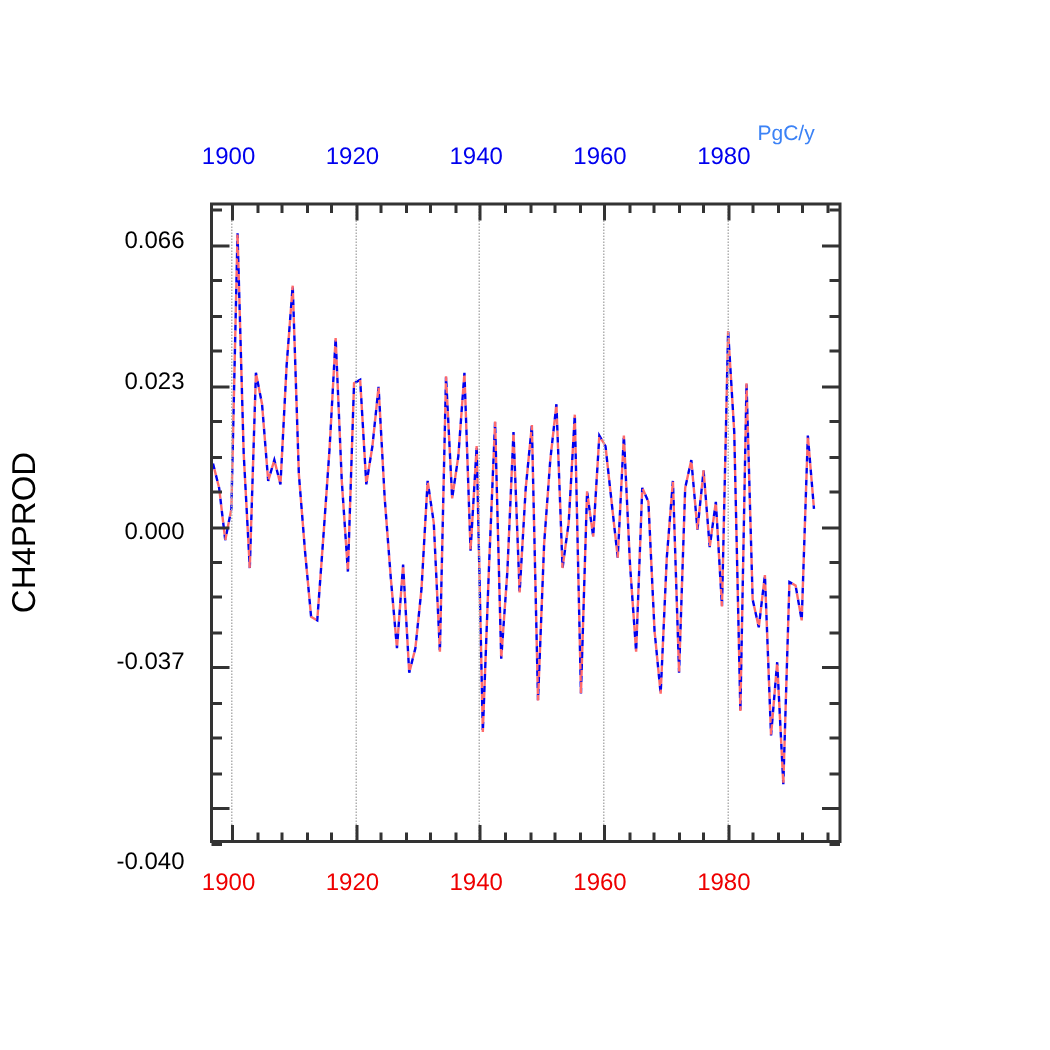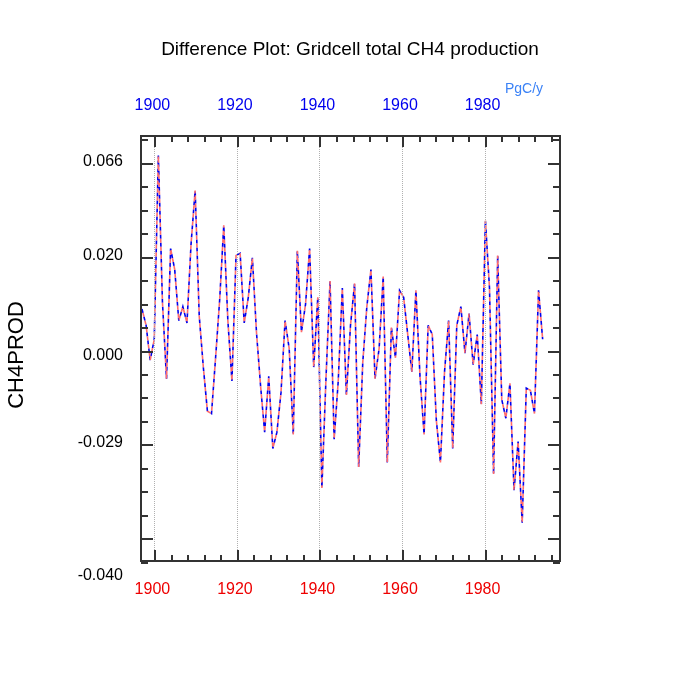--- a/index.html
+++ b/index.html
@@ -133,21 +133,20 @@
     width: 100%;
     height: 100%;
     display: block;
   }
 </style>
 </head>
 <body>
 
 <div id="stage">
 
-  <div id="chart-title">Difference Plot: Gridcell total CH4 production</div>
 
   <div id="unit-label">PgC/y</div>
 
   <div id="ylabel">
     <span class="rot">CH4PROD</span>
   </div>
 
   <div id="plot-frame">
     <svg id="plot-svg" viewBox="0 0 421 427" preserveAspectRatio="none">
         <path d="M0.00 173.62 L4.13 190.04 L8.25 225.23 L12.38 204.12 L16.51 18.77 L20.64 166.58 L24.76 244.00 L28.89 112.62 L33.02 133.73 L37.15 185.35 L41.27 171.27 L45.40 187.69 L49.53 107.92 L53.66 53.96 L57.78 180.65 L61.91 232.27 L66.04 276.85 L70.17 279.19 L74.29 222.88 L78.42 164.23 L82.55 89.15 L86.68 185.35 L90.80 246.35 L94.93 119.65 L99.06 117.31 L103.19 187.69 L107.31 161.88 L111.44 122.00 L115.57 197.08 L119.70 251.04 L123.82 297.96 L127.95 241.65 L132.08 314.38 L136.21 297.96 L140.33 258.08 L144.46 185.35 L148.59 213.50 L152.72 300.31 L156.84 114.96 L160.97 197.08 L165.10 168.92 L169.23 112.62 L173.35 232.27 L177.48 161.88 L181.61 354.27 L185.74 244.00 L189.86 145.46 L193.99 305.00 L198.12 246.35 L202.25 152.50 L206.37 260.42 L210.50 190.04 L214.63 147.81 L218.75 333.15 L222.88 227.58 L227.01 171.27 L231.14 133.73 L235.26 244.00 L239.39 213.50 L243.52 140.77 L247.65 328.46 L251.77 192.38 L255.90 222.88 L260.03 154.85 L264.16 161.88 L268.28 199.42 L272.41 236.96 L276.54 154.85 L280.67 241.65 L284.79 300.31 L288.92 190.04 L293.05 199.42 L297.18 286.23 L301.30 328.46 L305.43 236.96 L309.56 185.35 L313.69 314.38 L317.81 190.04 L321.94 171.27 L326.07 218.19 L330.20 178.31 L334.32 229.92 L338.45 199.42 L342.58 269.81 L346.71 84.46 L350.83 152.50 L354.96 340.19 L359.09 119.65 L363.22 265.12 L367.34 283.88 L371.47 248.69 L375.60 356.62 L379.73 307.35 L383.85 389.46 L387.98 253.38 L392.11 255.73 L396.24 279.19 L400.36 154.85 L404.49 204.12" fill="none" stroke="#0000ee" stroke-width="1.6" stroke-dasharray="4 4" stroke-dashoffset="0" vector-effect="non-scaling-stroke"></path>
@@ -252,17 +251,17 @@
     <div class="xlab-bot" style="left: 152.382px; top: 580px;">1900</div>
     <div class="xlab-top" style="left: 234.931px; top: 96px;">1920</div>
     <div class="xlab-bot" style="left: 234.931px; top: 580px;">1920</div>
     <div class="xlab-top" style="left: 317.48px; top: 96px;">1940</div>
     <div class="xlab-bot" style="left: 317.48px; top: 580px;">1940</div>
     <div class="xlab-top" style="left: 400.029px; top: 96px;">1960</div>
     <div class="xlab-bot" style="left: 400.029px; top: 580px;">1960</div>
     <div class="xlab-top" style="left: 482.578px; top: 96px;">1980</div>
     <div class="xlab-bot" style="left: 482.578px; top: 580px;">1980</div>
     <div class="ylab" style="left: 35px; width: 88px; top: 160.808px;">0.066</div>
-    <div class="ylab" style="left: 35px; width: 88px; top: 254.654px;">0.020</div>
+    <div class="ylab" style="left: 35px; width: 88px; top: 254.654px;">0.023</div>
     <div class="ylab" style="left: 35px; width: 88px; top: 355px;">0.000</div>
-    <div class="ylab" style="left: 35px; width: 88px; top: 442.346px;">-0.029</div>
+    <div class="ylab" style="left: 35px; width: 88px; top: 442.346px;">-0.037</div>
     <div class="ylab" style="left: 35px; width: 88px; top: 536.192px; margin-top: 39px;">-0.040</div>
   </div>
 
 </body></html>

